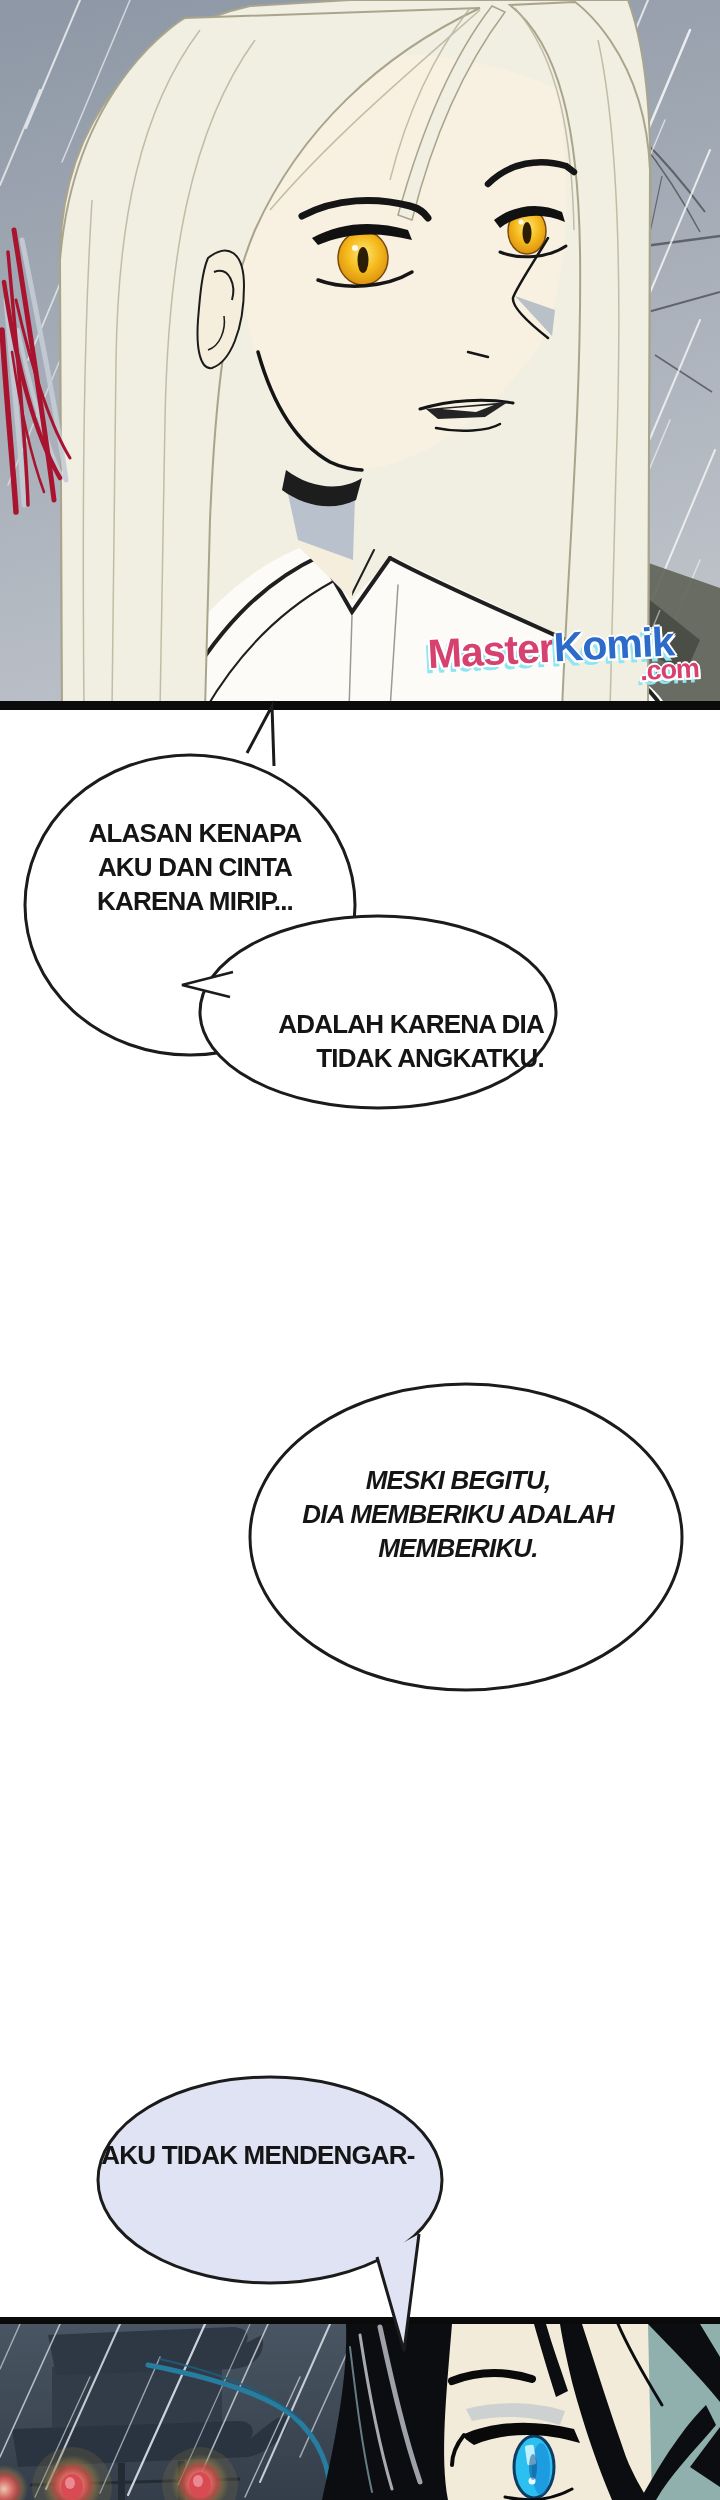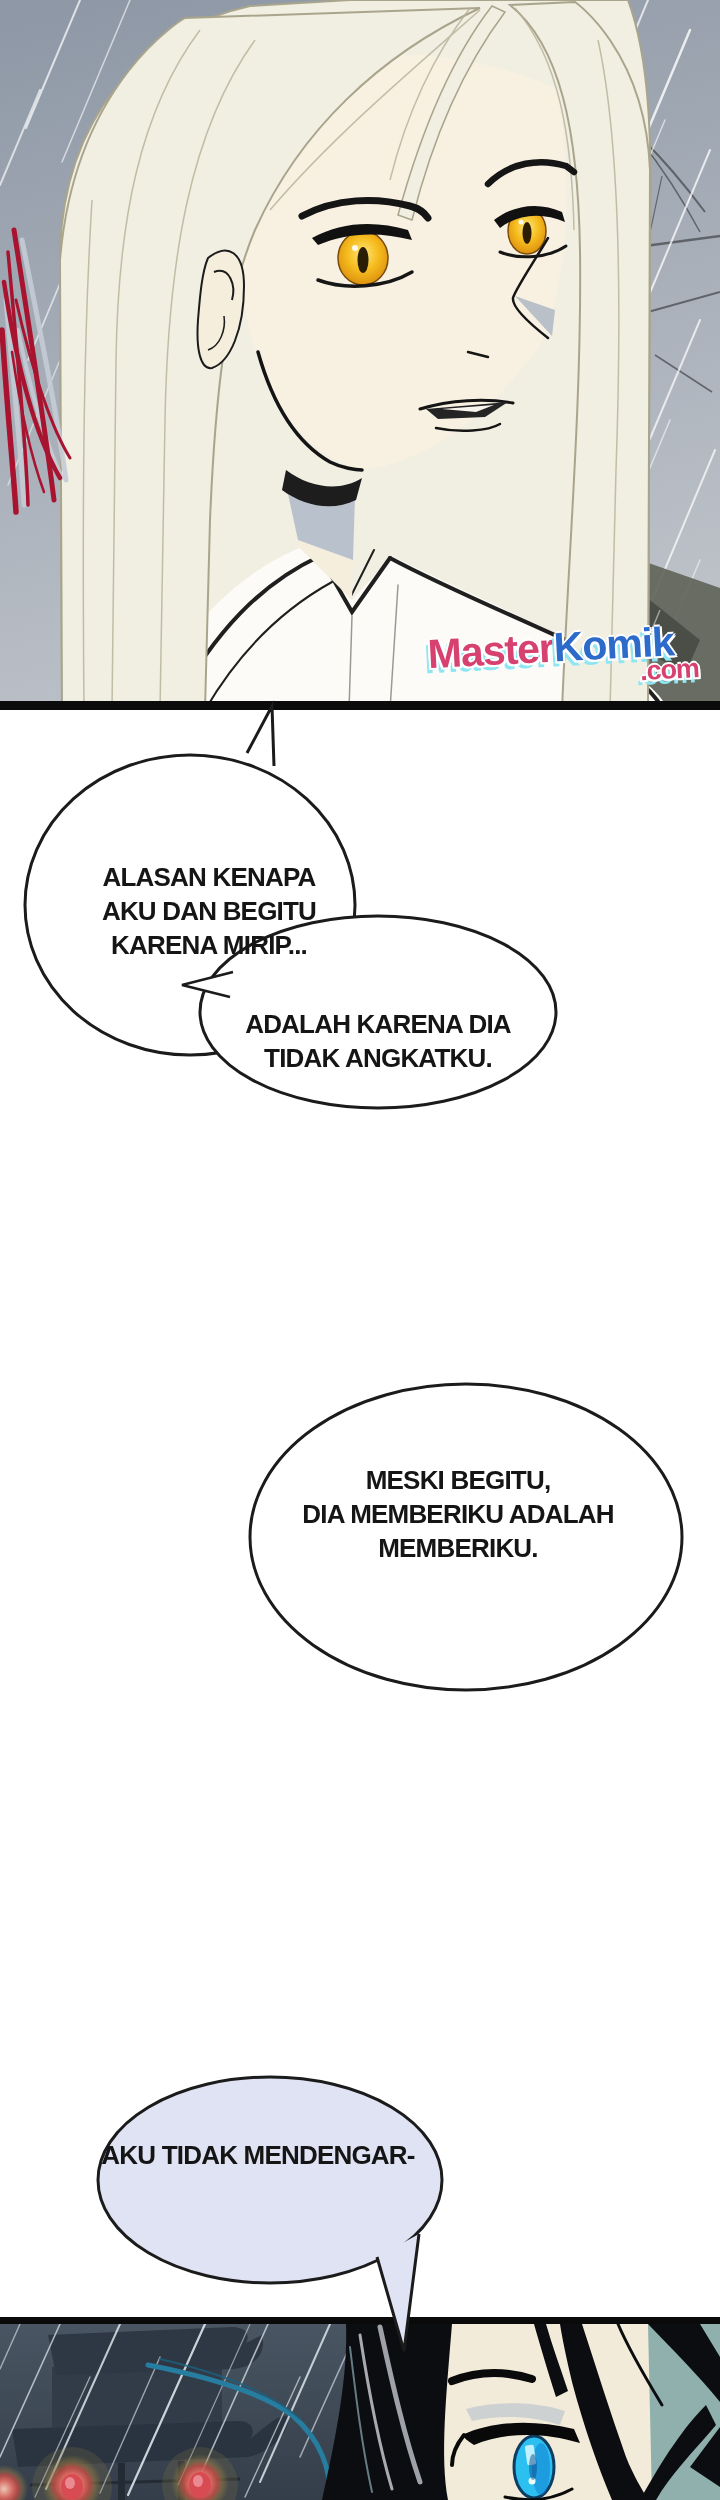--- a/index.html
+++ b/index.html
@@ -11,23 +11,23 @@
   .panel{position:absolute;left:0;width:720px;}
   #panel-top{top:0;height:710px;}
   #panel-bottom{top:2317px;height:183px;}
   #bubble-layer{position:absolute;left:0;top:700px;width:720px;height:1700px;pointer-events:none;}
   .bubble-text{
     position:absolute;text-align:center;color:#151515;
     font-weight:700;font-size:26px;line-height:34px;letter-spacing:-0.8px;
     white-space:nowrap;
   }
   .bubble-text .ln{display:block;}
-  #b1-text{left:42px;top:816px;width:334px;margin-top:44px;}
-  #b2-text{left:200px;top:1007px;width:356px;}
-  #b3-text{left:258px;top:1463px;width:400px;}
+  #b1-text{left:28px;top:816px;width:334px;}
+  #b2-text{left:188px;top:1007px;width:356px;text-align:right;}
+  #b3-text{left:258px;top:1463px;width:400px;font-style:italic;}
   #b4-text{left:80px;top:2139px;width:356px;line-height:32px;}
   #watermark{
     position:absolute;left:428px;top:626px;width:276px;
     transform:rotate(-3deg);font-weight:900;font-size:41px;line-height:42px;
     letter-spacing:-1px;white-space:nowrap;
     text-shadow:-2px 0 0 #fff,2px 0 0 #fff,0 -2px 0 #fff,0 2px 0 #fff,
                 -2px 2px 0 #fff,2px 2px 0 #fff,-4px 5px 0 #8ee6f2;
   }
   #watermark .wm-master{color:#d7416f;}
   #watermark .wm-komik{color:#2d6bcb;}
@@ -293,21 +293,21 @@
     <path d="M233,272 L182,285 L230,297" fill="#ffffff" stroke="#1b1b1b" stroke-width="2.5"></path>
 
     <ellipse cx="466" cy="837" rx="216" ry="153" fill="#ffffff" stroke="#1b1b1b" stroke-width="3"></ellipse>
 
     <ellipse cx="270" cy="1480" rx="172" ry="103" fill="#dfe3f3" stroke="#1b1b1b" stroke-width="3"></ellipse>
     <path d="M377,1557 L404,1651 L419,1534" fill="#dfe3f3" stroke="#1b1b1b" stroke-width="3"></path>
   </svg>
 
   <div class="bubble-text" id="b1-text">
     <span class="ln">ALASAN KENAPA</span>
-    <span class="ln">AKU DAN BEGITU</span>
+    <span class="ln">AKU DAN CINTA</span>
     <span class="ln">KARENA MIRIP...</span>
   </div>
   <div class="bubble-text" id="b2-text">
     <span class="ln">ADALAH KARENA DIA</span>
     <span class="ln">TIDAK ANGKATKU.</span>
   </div>
   <div class="bubble-text" id="b3-text">
     <span class="ln">MESKI BEGITU,</span>
     <span class="ln">DIA MEMBERIKU ADALAH</span>
     <span class="ln">MEMBERIKU.</span>

